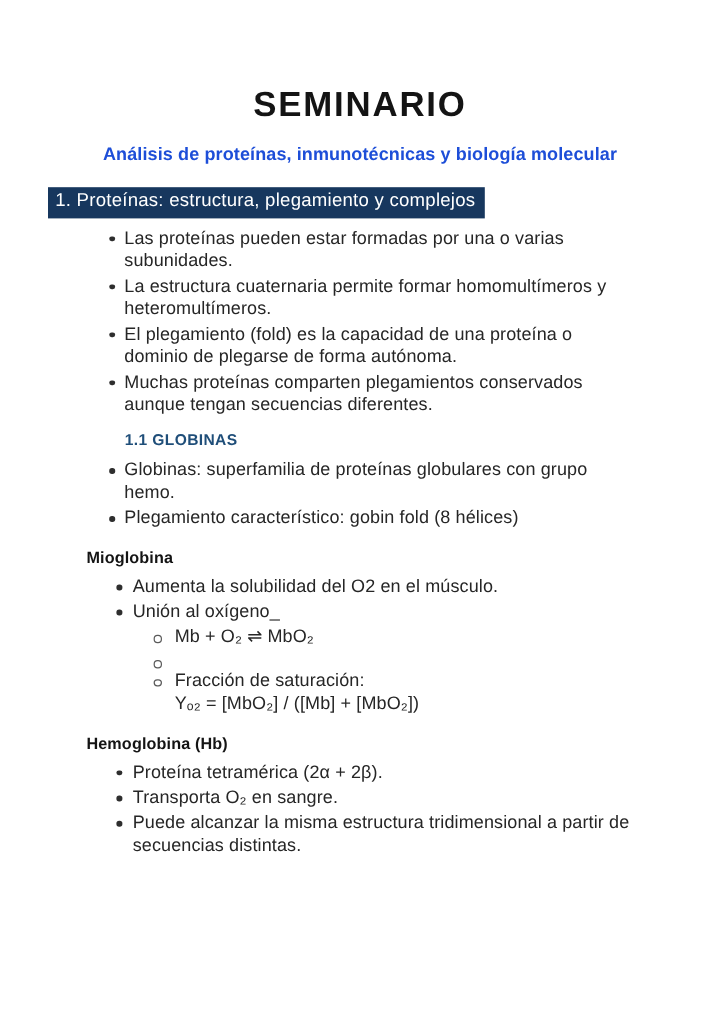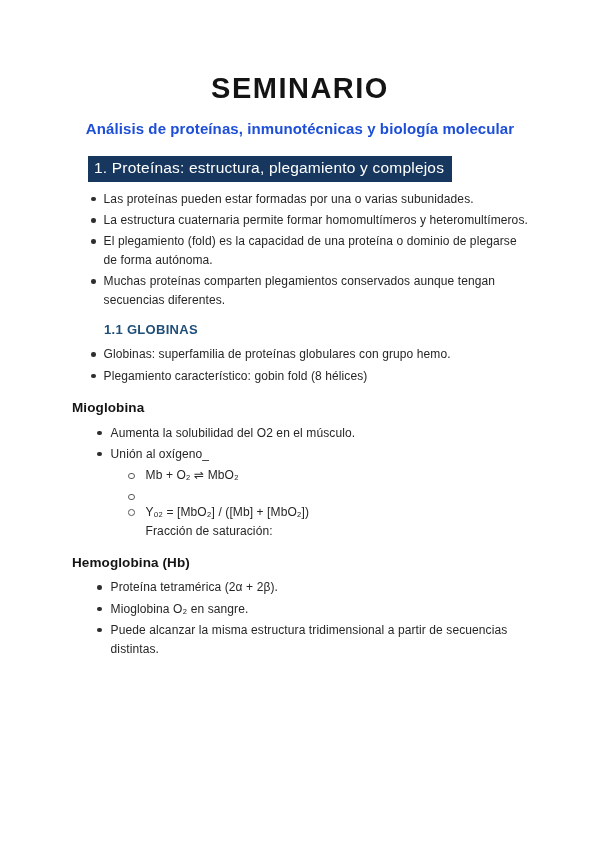--- a/index.html
+++ b/index.html
@@ -9,28 +9,28 @@
     overflow:hidden;
   }
   .doc-title{
     margin:0;padding-top:74px;text-align:center;
     font-size:29px;font-weight:bold;letter-spacing:1.5px;color:#141414;line-height:1;
   }
   .doc-subtitle{
     margin:17px 0 0;text-align:center;
     font-size:15px;font-weight:bold;color:#1d4ed8;letter-spacing:0.1px;line-height:1.15;
   }
-  .sec-heading-row{margin:19px 0 0 88px;line-height:0;}
+  .sec-heading-row{margin:19px 0 0 40px;line-height:0;}
   .sec-heading{
     display:inline-block;background:#17375e;color:#ffffff;
     font-size:15.5px;line-height:1.2;padding:3px 8px 4px 6px;letter-spacing:0.2px;
   }
   ul{list-style:none;margin:0;padding:0;}
   li{display:flex;align-items:flex-start;margin-bottom:2.4px;}
-  .txt{font-size:12px;line-height:18.8px;color:#262626;letter-spacing:0.1px;}
+  .txt{font-size:15px;line-height:18.8px;color:#262626;letter-spacing:0.1px;}
   .dot{
     flex:0 0 auto;width:4.6px;height:4.6px;border-radius:50%;
     background:#2e2e2e;margin-top:7px;
   }
   .circ{
     flex:0 0 auto;width:4.6px;height:4.6px;border-radius:50%;
     border:1.1px solid #5a5a5a;background:#ffffff;margin-top:6.6px;
   }
   .l1{margin-top:8px;}
   .l1 .dot{margin-left:91px;}
@@ -114,36 +114,36 @@
       <div class="txt">
         <div>Mb + O₂ ⇌ MbO₂</div>
       </div>
     </li>
     <li>
       <span class="circ"></span>
     </li>
     <li>
       <span class="circ"></span>
       <div class="txt">
+        <div>Fracción de saturación:</div>
         <div>Yₒ₂ = [MbO₂] / ([Mb] + [MbO₂])</div>
-        <div>Fracción de saturación:</div>
       </div>
     </li>
   </ul>
 
   <h3 class="side-heading">Hemoglobina (Hb)</h3>
 
   <ul class="l2">
     <li>
       <span class="dot"></span>
       <span class="txt">Proteína tetramérica (2α + 2β).</span>
     </li>
     <li>
       <span class="dot"></span>
-      <span class="txt">Mioglobina O₂ en sangre.</span>
+      <span class="txt">Transporta O₂ en sangre.</span>
     </li>
     <li>
       <span class="dot"></span>
       <span class="txt">Puede alcanzar la misma estructura tridimensional a partir de secuencias distintas.</span>
     </li>
   </ul>
 
 </div>
 
 </body></html>

